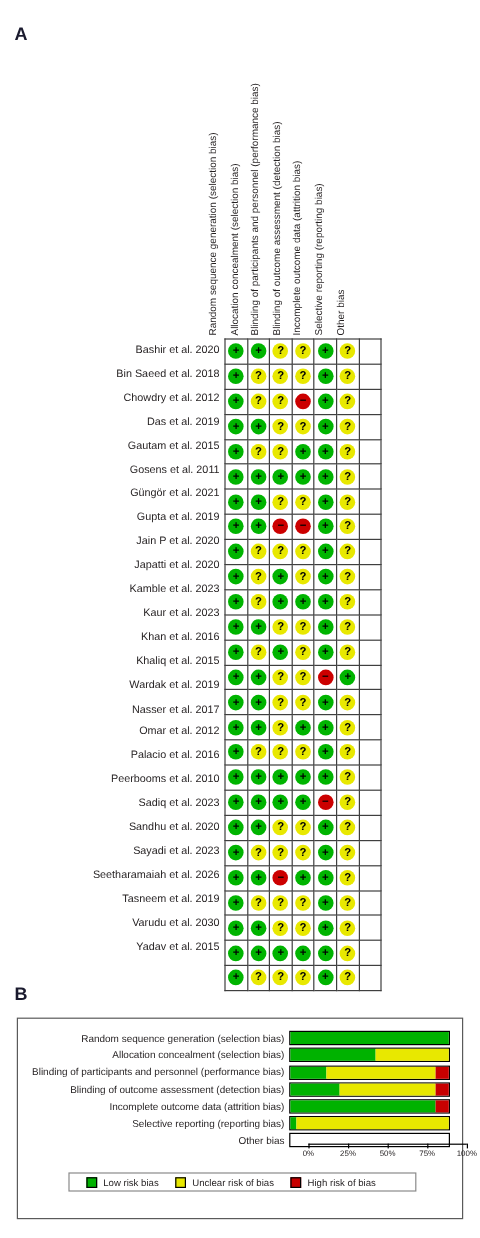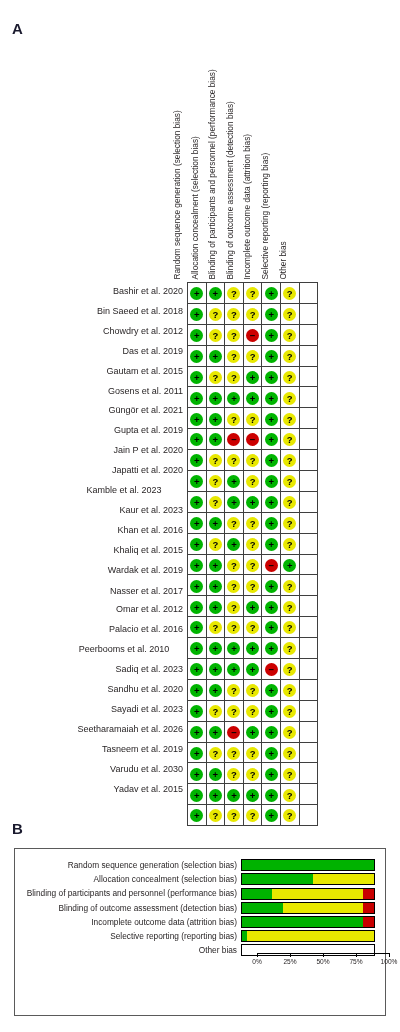--- a/index.html
+++ b/index.html
@@ -125,29 +125,29 @@
       <div class="study-label" style="top: 0px; position: absolute;">Bashir et al. 2020</div>
       <div class="study-label" style="top: 19.9px; position: absolute;">Bin Saeed et al. 2018</div>
       <div class="study-label" style="top: 39.8px; position: absolute;">Chowdry et al. 2012</div>
       <div class="study-label" style="top: 59.7px; position: absolute;">Das et al. 2019</div>
       <div class="study-label" style="top: 79.6px; position: absolute;">Gautam et al. 2015</div>
       <div class="study-label" style="top: 99.5px; position: absolute;">Gosens et al. 2011</div>
       <div class="study-label" style="top: 119.4px; position: absolute;">Güngör et al. 2021</div>
       <div class="study-label" style="top: 139.3px; position: absolute;">Gupta et al. 2019</div>
       <div class="study-label" style="top: 159.2px; position: absolute;">Jain P et al. 2020</div>
       <div class="study-label" style="top: 179.1px; position: absolute;">Japatti et al. 2020</div>
-      <div class="study-label" style="top: 199px; position: absolute; text-align: center;">Kamble et al. 2023</div>
+      <div class="study-label" style="top: 199px; position: absolute;">Kamble et al. 2023</div>
       <div class="study-label" style="top: 218.9px; position: absolute;">Kaur et al. 2023</div>
       <div class="study-label" style="top: 238.8px; position: absolute;">Khan et al. 2016</div>
       <div class="study-label" style="top: 258.7px; position: absolute;">Khaliq et al. 2015</div>
       <div class="study-label" style="top: 278.6px; position: absolute;">Wardak et al. 2019</div>
       <div class="study-label" style="top: 300px; position: absolute;">Nasser et al. 2017</div>
       <div class="study-label" style="top: 318.4px; position: absolute;">Omar et al. 2012</div>
       <div class="study-label" style="top: 338.3px; position: absolute;">Palacio et al. 2016</div>
-      <div class="study-label" style="top: 358.2px; position: absolute; text-align: center;">Peerbooms et al. 2010</div>
+      <div class="study-label" style="top: 358.2px; position: absolute;">Peerbooms et al. 2010</div>
       <div class="study-label" style="top: 378.1px; position: absolute;">Sadiq et al. 2023</div>
       <div class="study-label" style="top: 398px; position: absolute;">Sandhu et al. 2020</div>
       <div class="study-label" style="top: 417.9px; position: absolute;">Sayadi et al. 2023</div>
       <div class="study-label" style="top: 437.8px; position: absolute;">Seetharamaiah et al. 2026</div>
       <div class="study-label" style="top: 457.7px; position: absolute;">Tasneem et al. 2019</div>
       <div class="study-label" style="top: 477.6px; position: absolute;">Varudu et al. 2030</div>
       <div class="study-label" style="top: 497.5px; position: absolute;">Yadav et al. 2015</div>
     </div>
 
   <table id="matrix">
@@ -451,13 +451,27 @@
       <div class="tick" style="left: 35px;"></div>
       <div class="tick-label" style="left: 35px;">25%</div>
       <div class="tick" style="left: 68px;"></div>
       <div class="tick-label" style="left: 68px;">50%</div>
       <div class="tick" style="left: 101px;"></div>
       <div class="tick-label" style="left: 101px;">75%</div>
       <div class="tick" style="left: 134px;"></div>
       <div class="tick-label" style="left: 134px;">100%</div>
     </div>
 
+  <div id="legend">
+      <div class="legend-item">
+        <div class="legend-swatch low"></div>
+        <div class="legend-text">Low risk bias</div>
+      </div>
+      <div class="legend-item">
+        <div class="legend-swatch unclear"></div>
+        <div class="legend-text">Unclear risk of bias</div>
+      </div>
+      <div class="legend-item">
+        <div class="legend-swatch high"></div>
+        <div class="legend-text">High risk of bias</div>
+      </div>
+    </div>
 </div>
 
 </body></html>

